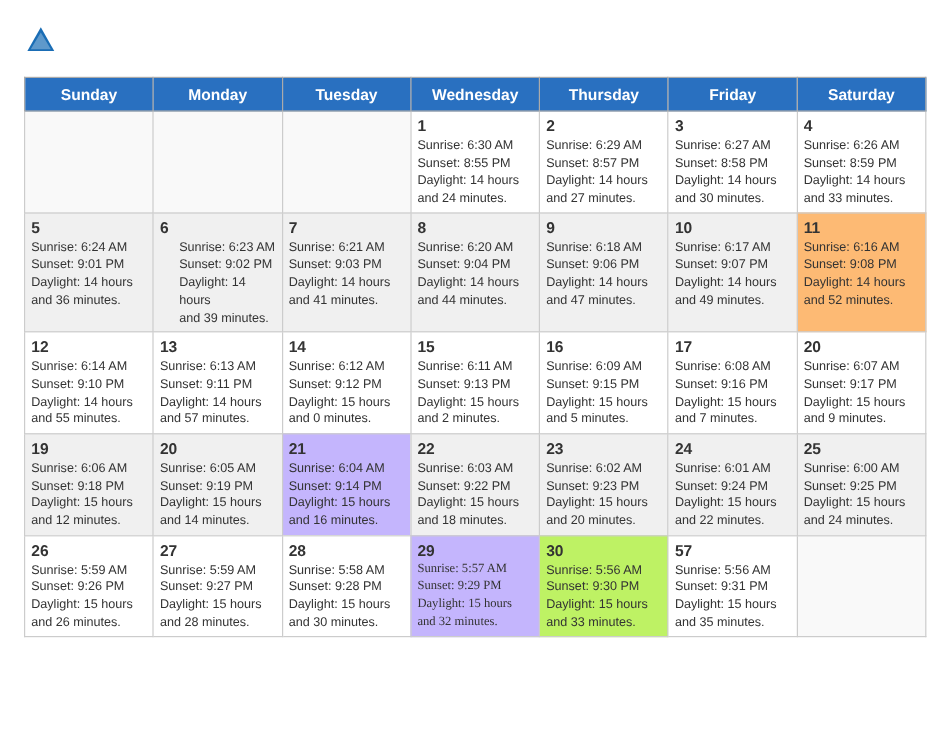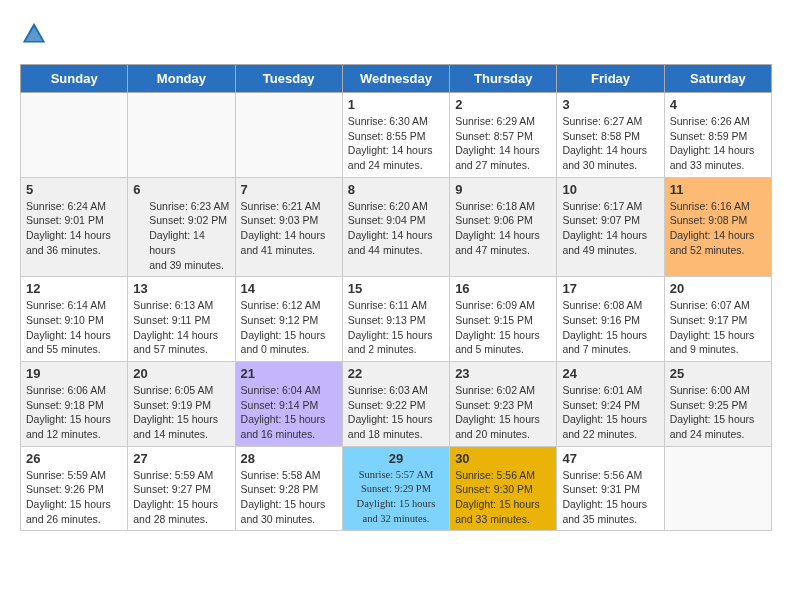--- a/index.html
+++ b/index.html
@@ -330,36 +330,36 @@
 Daylight: 15 hours
 and 28 minutes.</div>
         </td>
         <td style="background: rgb(255, 255, 255);">
           <span class="day-number">28</span>
           <div class="day-info" style="white-space: pre-line;">Sunrise: 5:58 AM
 Sunset: 9:28 PM
 Daylight: 15 hours
 and 30 minutes.</div>
         </td>
-        <td style="background: #7dd3fc; text-align: center;">
+        <td style="background: #c4b5fd;">
           <span class="day-number">29</span>
           <div class="day-info" style="white-space: pre-line; font-family: Liberation Serif, serif;">Sunrise: 5:57 AM
 Sunset: 9:29 PM
 Daylight: 15 hours
 and 32 minutes.</div>
         </td>
-        <td style="background: #eab308;">
+        <td style="background: #bef264;">
           <span class="day-number">30</span>
           <div class="day-info" style="white-space: pre-line;">Sunrise: 5:56 AM
 Sunset: 9:30 PM
 Daylight: 15 hours
 and 33 minutes.</div>
         </td>
         <td style="background: rgb(255, 255, 255);">
-          <span class="day-number">47</span>
+          <span class="day-number">57</span>
           <div class="day-info" style="white-space: pre-line;">Sunrise: 5:56 AM
 Sunset: 9:31 PM
 Daylight: 15 hours
 and 35 minutes.</div>
         </td>
         <td class="empty-cell" style="background: rgb(249, 249, 249);"></td>
       </tr>
     </tbody>
 </table>
 

